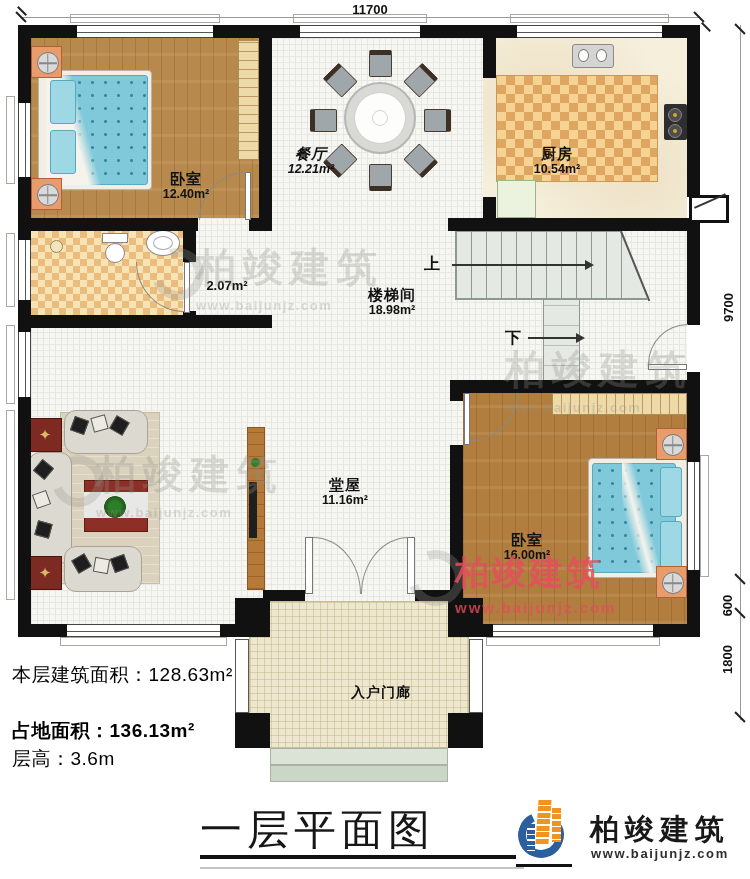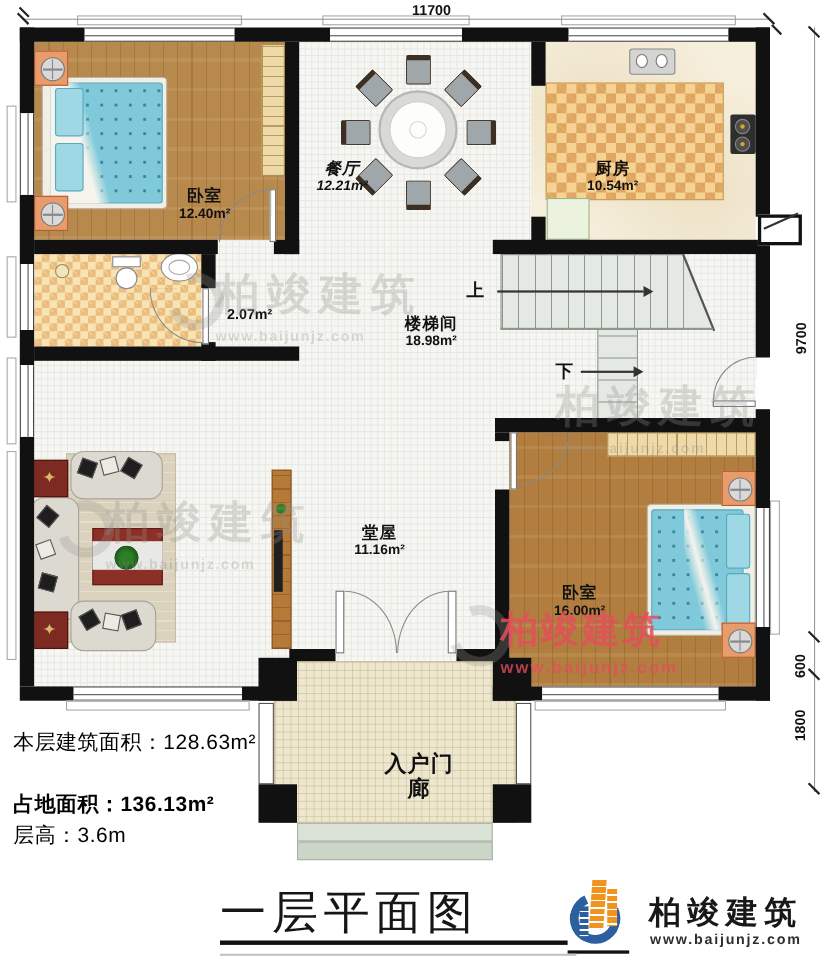--- a/index.html
+++ b/index.html
@@ -271,21 +271,21 @@
   <div class="abs arc z4" style="left:648px;top:324px;width:40px;height:40px;border-top:1.5px solid #8a8a86;border-left:1.5px solid #8a8a86;border-top-left-radius:100% 100%;"></div>
 
   <div class="abs leaf z4" style="left:305px;top:537px;width:8px;height:57px;"></div>
   <div class="abs leaf z4" style="left:407px;top:537px;width:8px;height:57px;"></div>
   <div class="abs arc z4" style="left:313px;top:537px;width:48px;height:57px;border-top:1.5px solid #8a8a86;border-right:1.5px solid #8a8a86;border-top-right-radius:100% 100%;"></div>
   <div class="abs arc z4" style="left:361px;top:537px;width:48px;height:57px;border-top:1.5px solid #8a8a86;border-left:1.5px solid #8a8a86;border-top-left-radius:100% 100%;"></div>
 
   <div class="abs z5" style="left:20px;top:17px;width:680px;height:1px;background:#999;"></div>
   <div class="abs tick z5" style="left:14px;top:16px;width:14px;height:2px;"></div>
   <div class="abs tick z5" style="left:692px;top:16px;width:14px;height:2px;"></div>
-  <div class="abs dimtxt z5" style="left:330px;top:2px;width:80px;text-align:right;">11700</div>
+  <div class="abs dimtxt z5" style="left:330px;top:2px;width:80px;">11700</div>
   <div class="abs z5" style="left:740px;top:25px;width:1px;height:695px;background:#999;"></div>
   <div class="abs tick z5" style="left:733px;top:28px;width:14px;height:2px;"></div>
   <div class="abs tick z5" style="left:733px;top:578px;width:14px;height:2px;"></div>
   <div class="abs tick z5" style="left:733px;top:612px;width:14px;height:2px;"></div>
   <div class="abs tick z5" style="left:733px;top:716px;width:14px;height:2px;"></div>
   <div class="abs dimtxt z5" style="left:698px;top:300px;width:60px;transform:rotate(-90deg);">9700</div>
   <div class="abs dimtxt z5" style="left:707px;top:598px;width:40px;transform:rotate(-90deg);">600</div>
   <div class="abs dimtxt z5" style="left:704px;top:652px;width:46px;transform:rotate(-90deg);">1800</div>
 
   <div class="rlabel" style="left:136px;top:170px;width:100px;">
@@ -309,21 +309,21 @@
   </div>
   <div class="rlabel" style="left:295px;top:476px;width:100px;">
     <span class="nm">堂屋</span>
     <span class="ar">11.16m²</span>
   </div>
   <div class="rlabel" style="left:477px;top:531px;width:100px;">
     <span class="nm">卧室</span>
     <span class="ar">16.00m²</span>
   </div>
   <div class="rlabel" style="left:299px;top:684px;width:120px;">
-    <span class="nm" style="font-size:20px;padding-left:44px;">入户门廊</span>
+    <span class="nm" style="font-size:14px;padding-left:44px;">入户门廊</span>
   </div>
 
   <div class="wm-ring" style="left:152px;top:248px;width:34px;height:34px;"></div>
   <div class="wm grey" style="left:196px;top:240px;">
     <span class="wm-name">柏竣建筑</span>
     <span class="wm-url">www.baijunjz.com</span>
   </div>
   <div class="wm grey" style="left:505px;top:342px;">
     <span class="wm-name">柏竣建筑</span>
     <span class="wm-url">www.baijunjz.com</span>

